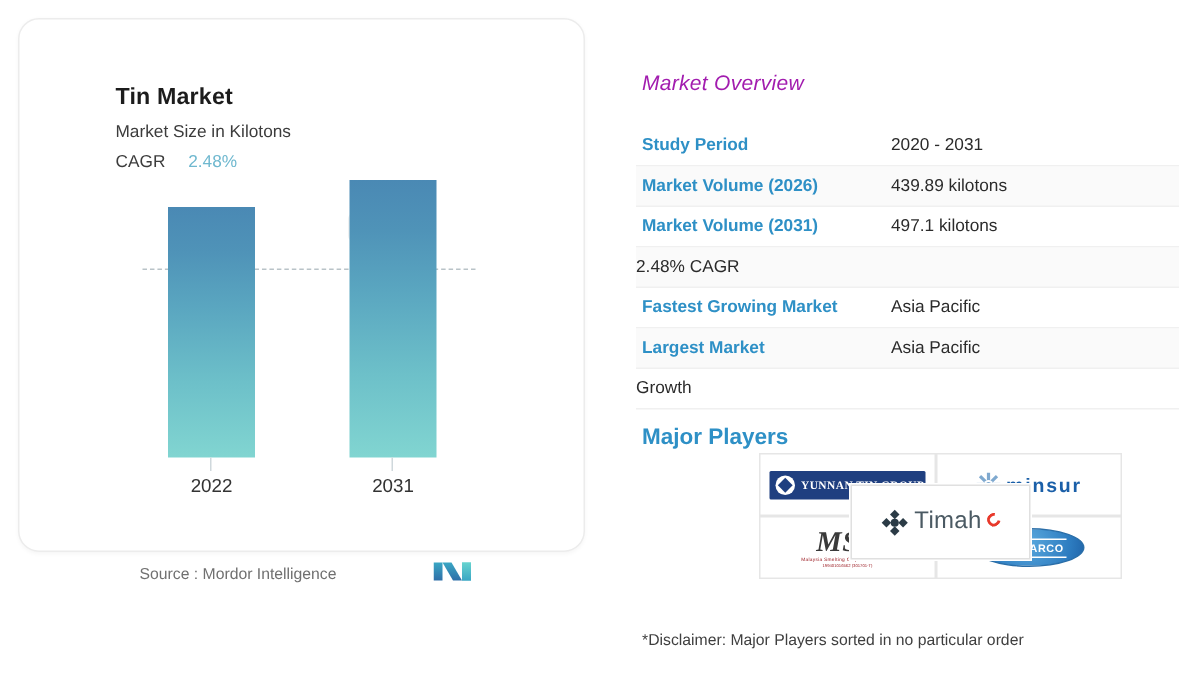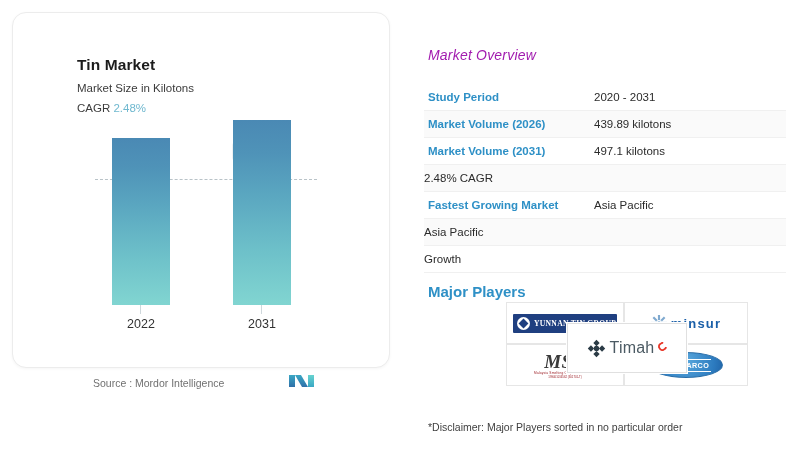--- a/index.html
+++ b/index.html
@@ -26,21 +26,21 @@
     letter-spacing: .1px;
   }
   .chart-subtitle {
     position: absolute; left: 64px; top: 69px;
     font-size: 11.5px; color: #3c3c3c;
   }
   .cagr-line {
     position: absolute; left: 64px; top: 89px;
     font-size: 11.5px; color: #3c3c3c;
   }
-  .cagr-value { color: #6fb8cf; }
+  .cagr-value { color: #6fb8cf; margin-left: 12px; }
 
   .plot { position: absolute; left: 0; top: 110px; width: 378px; height: 230px; }
 
   .dashline {
     position: absolute; left: 82px; top: 56px; width: 222px;
     border-top: 1px dashed #b9c3c8;
   }
 
   .bar {
     position: absolute; bottom: 48px; width: 58px;
@@ -266,20 +266,21 @@
       <div class="row-value">497.1 kilotons</div>
     </div>
     <div class="row alt">
       <div class="row-value">2.48% CAGR</div>
     </div>
     <div class="row">
       <div class="row-label">Fastest Growing Market</div>
       <div class="row-value">Asia Pacific</div>
     </div>
     <div class="row alt">
+      <div class="row-label">Largest Market</div>
       <div class="row-value">Asia Pacific</div>
     </div>
     <div class="row">
       <div class="row-value">Growth</div>
     </div>
   </div>
 
   <div class="major-players">Major Players</div>
 
   <div class="logo-grid">

